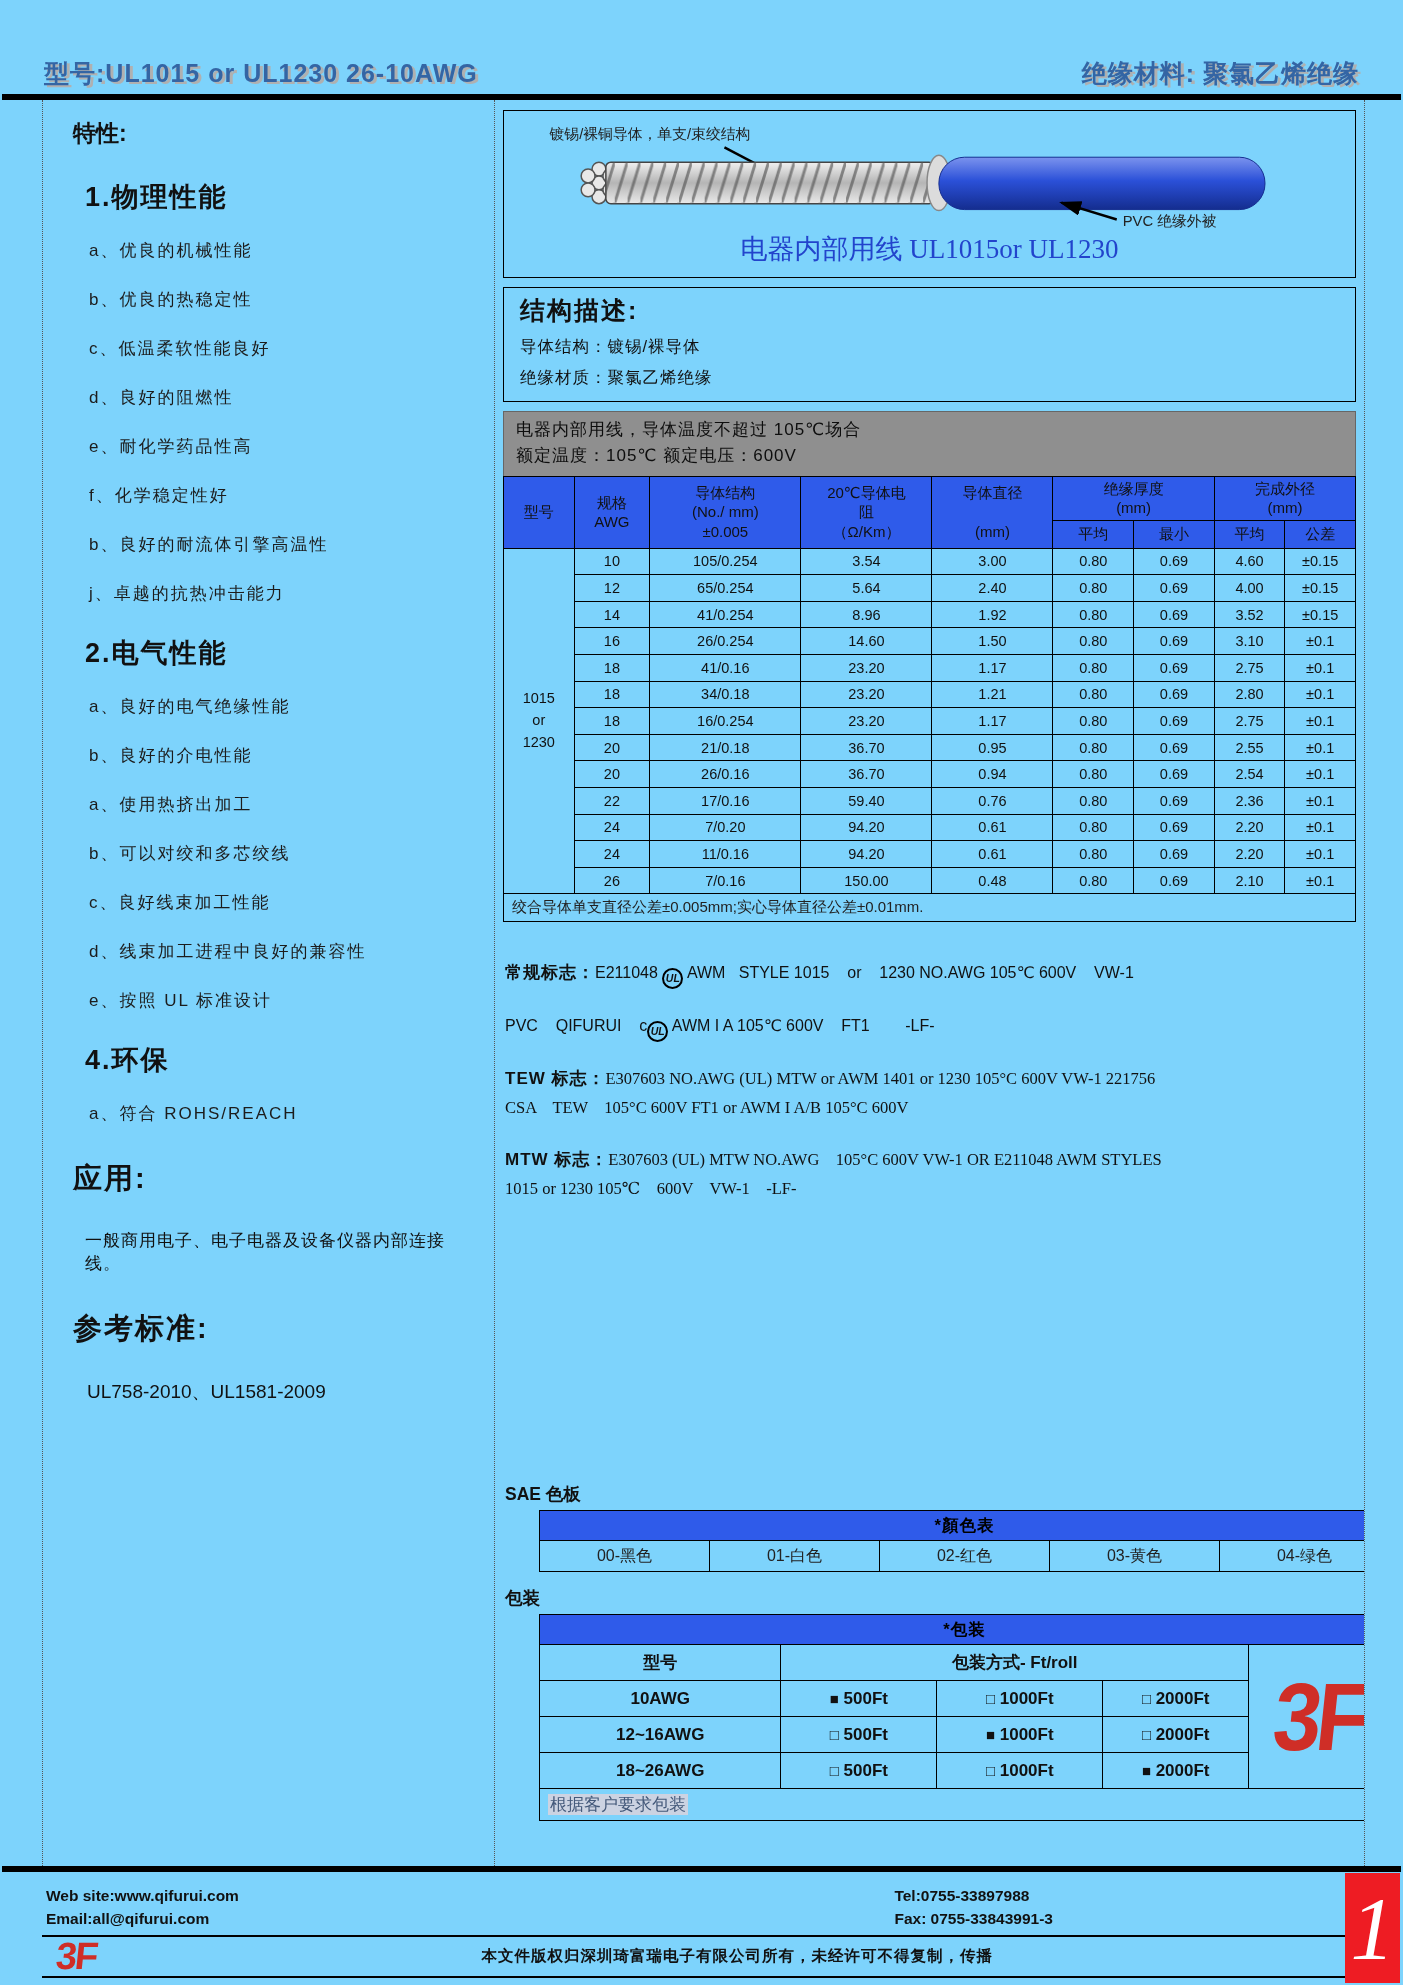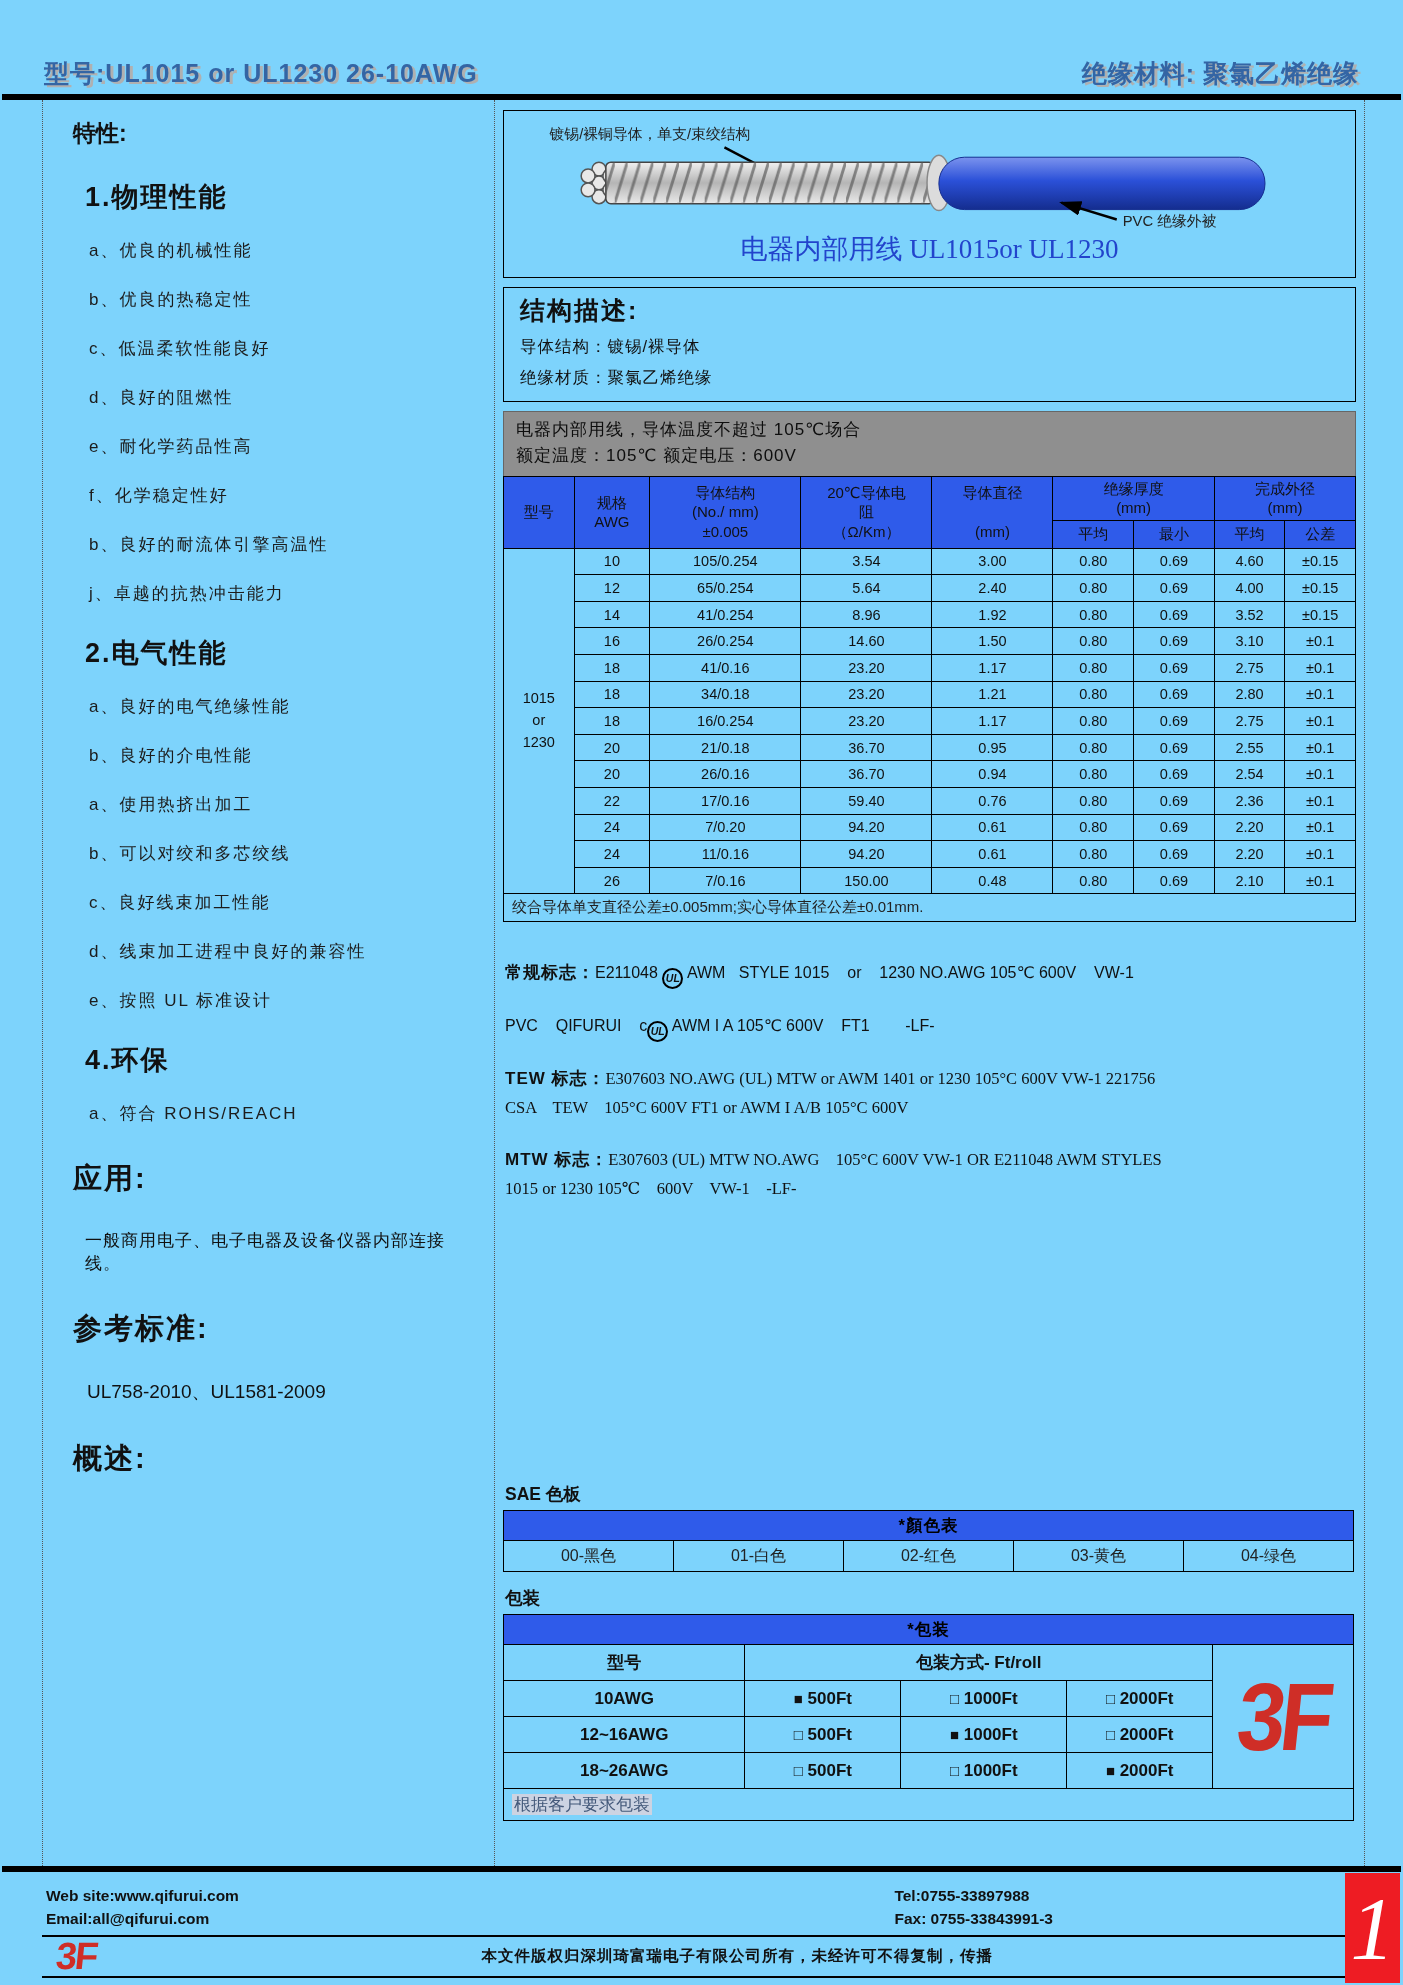--- a/index.html
+++ b/index.html
@@ -57,21 +57,21 @@
   .mk{margin:0 2px 22px 2px;font-size:16px;line-height:1.75;white-space:pre-wrap;}
   .mk-label{font-weight:bold;font-size:17px;letter-spacing:1px;}
   .serif-text{font-family:"Liberation Serif","DejaVu Serif",serif;font-size:16.5px;}
   .ul-badge{display:inline-block;border:2px solid #000;border-radius:50%;width:21px;height:21px;
             line-height:17px;text-align:center;font-size:10.5px;font-weight:bold;font-style:italic;
             vertical-align:-4px;letter-spacing:0;margin-top:32px;}
 
   
   .bottom-group{position:absolute;left:8px;right:10px;top:1382px;}
   .tbl-label{font-weight:bold;font-size:17.5px;margin:0 0 4px 2px;}
-  .ctable,.pkg{border-collapse:collapse;width:100%;table-layout:fixed;}
+  .ctable,.pkg{border-collapse:collapse;width:100%;table-layout:fixed;margin-left:36px;}
   .ctable th,.ctable td,.pkg th,.pkg td{border:1px solid #000;text-align:center;}
   .blue-head{background:#2f5bea;color:#000;font-weight:bold;font-size:16.5px;height:30px;letter-spacing:1px;}
   .ctable td{font-size:16px;height:31px;color:#222;}
   .pkg{margin-top:2px;}
   .pkg td{font-size:17px;font-weight:bold;}
   .pkg-model-h,.pkg-method-h{height:32px;}
   .pkg tbody tr{height:36px;}
   .chk{font-size:15px;}
   .pkg-note{text-align:left !important;font-weight:normal !important;height:32px;padding-left:8px;}
   .pkg-note .hl{background:#ccd3e2;color:#44597a;font-size:17px;padding:1px 2px;}
@@ -129,21 +129,20 @@
           <div class="sec-title">4.环保</div>
           <div class="feat-item">a、符合 ROHS/REACH</div>
         </div>
 
       <div class="app-title">应用:</div>
       <div class="app-text">一般商用电子、电子电器及设备仪器内部连接线。</div>
 
       <div class="app-title">参考标准:</div>
       <div class="ref-text">UL758-2010、UL1581-2009</div>
 
-      <div class="app-title">概述:</div>
     </div>
 
     <div class="col-right">
 
       <div class="wire-box">
         <svg class="wire" viewBox="0 0 845 112">
           <defs>
             <linearGradient id="metal" x1="0" y1="0" x2="0" y2="1">
               <stop offset="0" stop-color="#f0f0f0"></stop>
                 <stop offset="0.5" stop-color="#b5b5b5"></stop>

